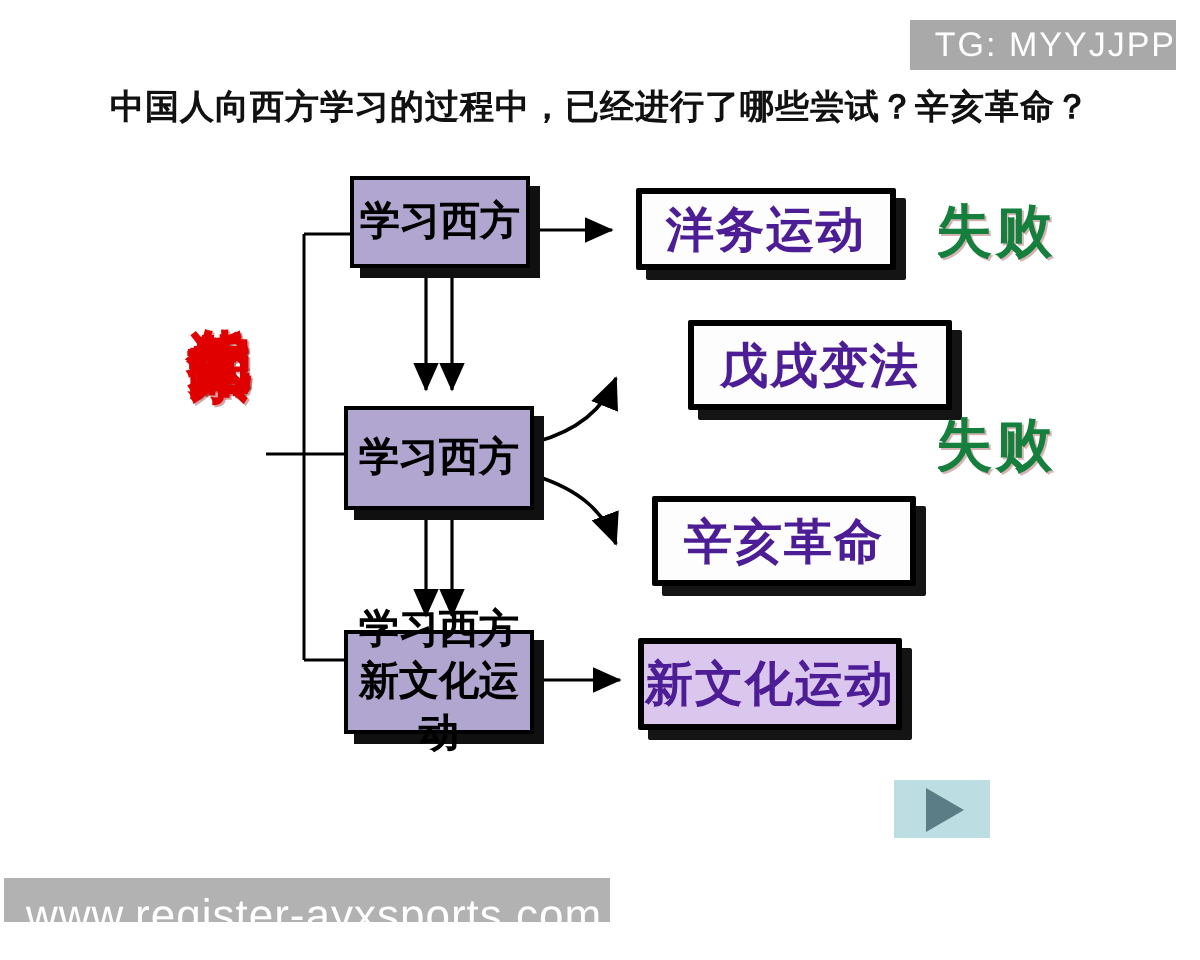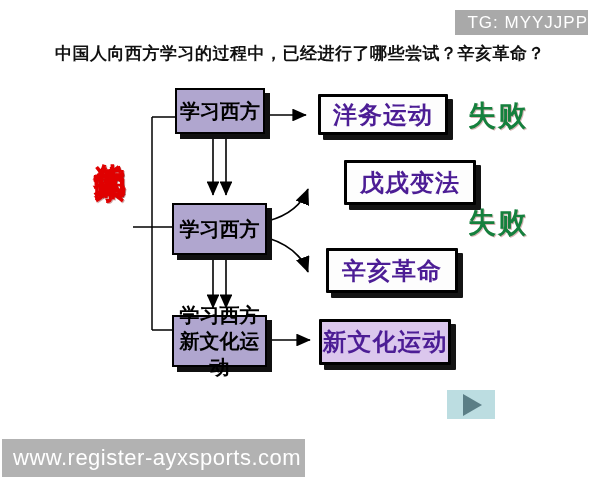--- a/index.html
+++ b/index.html
@@ -59,21 +59,21 @@
     position:absolute;left:447px;top:390px;width:48px;height:29px;background:#bcdde1;
     display:flex;align-items:center;justify-content:center;cursor:pointer;border:none;padding:0;
   }
   .play-tri{
     width:0;height:0;border-left:19px solid #5b7e86;
     border-top:11px solid transparent;border-bottom:11px solid transparent;
     margin-left:2px;
   }
   
   .watermark{
-    position:absolute;left:2px;top:439px;width:303px;height:38px;background:#b2b2b2;
+    position:absolute;left:2px;top:439px;width:303px;height:22px;background:#b2b2b2;
     color:#fff;font-size:22px;line-height:38px;padding-left:11px;box-sizing:border-box;
     letter-spacing:0.5px;
   }
 </style>
 </head>
 <body>
 
 <div class="slide">
 
   <div class="tg-badge">TG: MYYJJPP</div>

